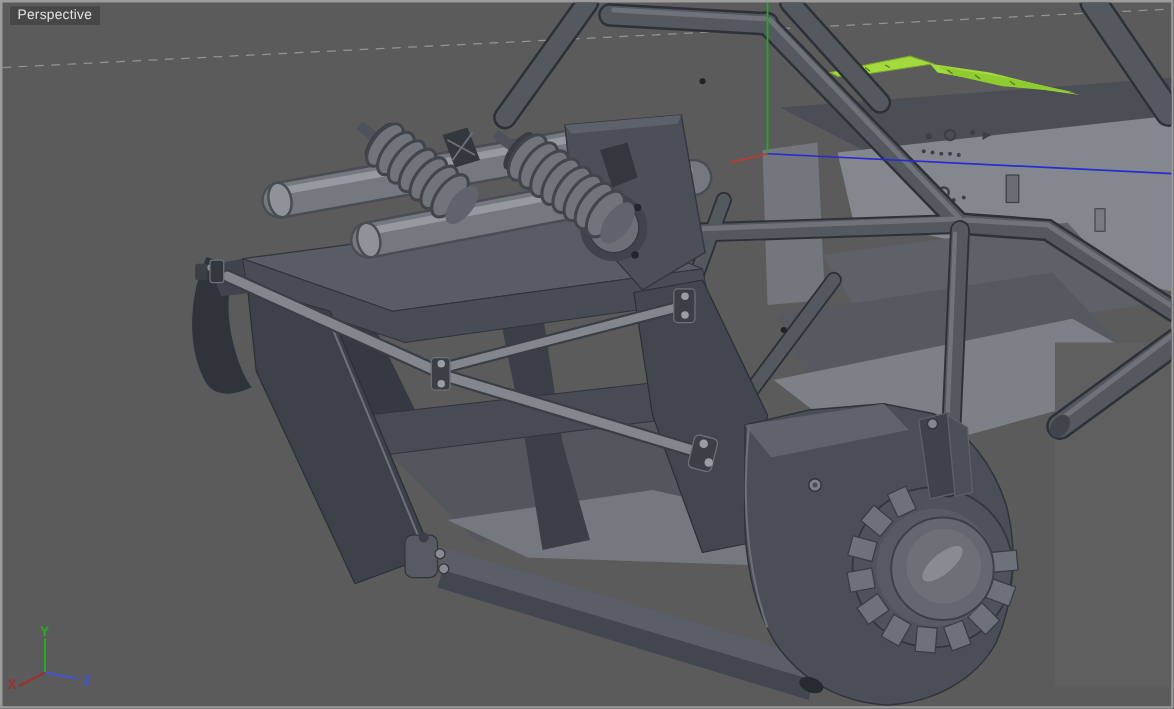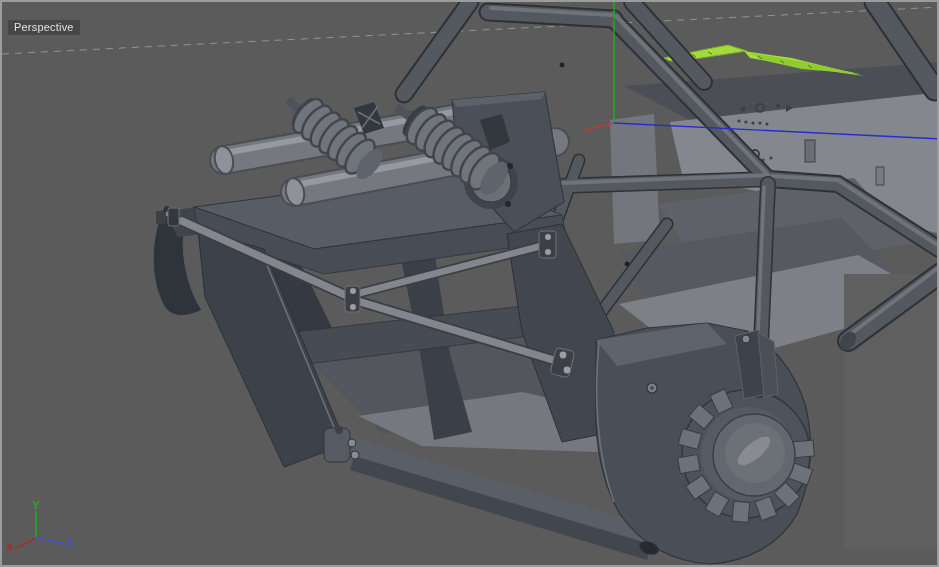--- a/index.html
+++ b/index.html
@@ -1,19 +1,19 @@
 <!DOCTYPE html>
 <html><head>
 <meta charset="utf-8">
 <style>
   html,body{margin:0;padding:0;background:#3a3a3a;font-family:"Liberation Sans",sans-serif;}
   #stage{position:relative;width:939px;height:567px;background:#5b5b5b;overflow:hidden;
          box-sizing:border-box;border:2px solid #9c9c9c;}
   #viewport-svg{position:absolute;left:0;top:0;}
-  #view-label{position:absolute;left:6px;top:18px;padding:1px 6px 2px 6px;
+  #view-label{position:absolute;left:6px;top:3px;padding:1px 6px 2px 6px;
               background:rgba(64,64,64,0.75);color:#e2e2e2;font-size:11px;
               letter-spacing:0.2px;user-select:none;}
   .ribL{fill:#6d717a;stroke:#383c44;stroke-width:1;}
   .ring{fill:#70747b;stroke:#42464c;stroke-width:2.5;}
 </style>
 </head>
 <body>
 
 <div id="stage">
 

